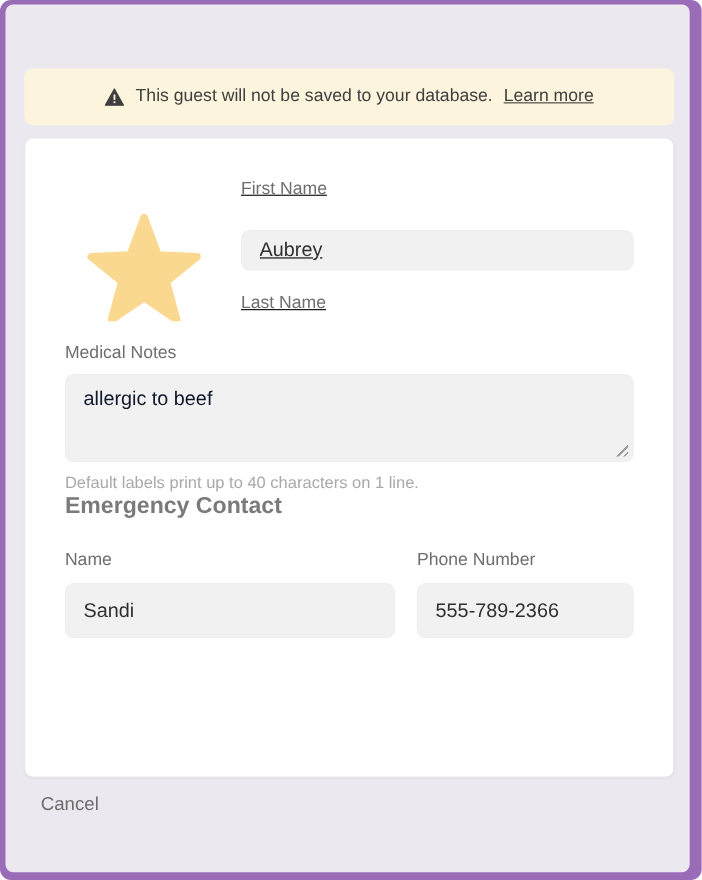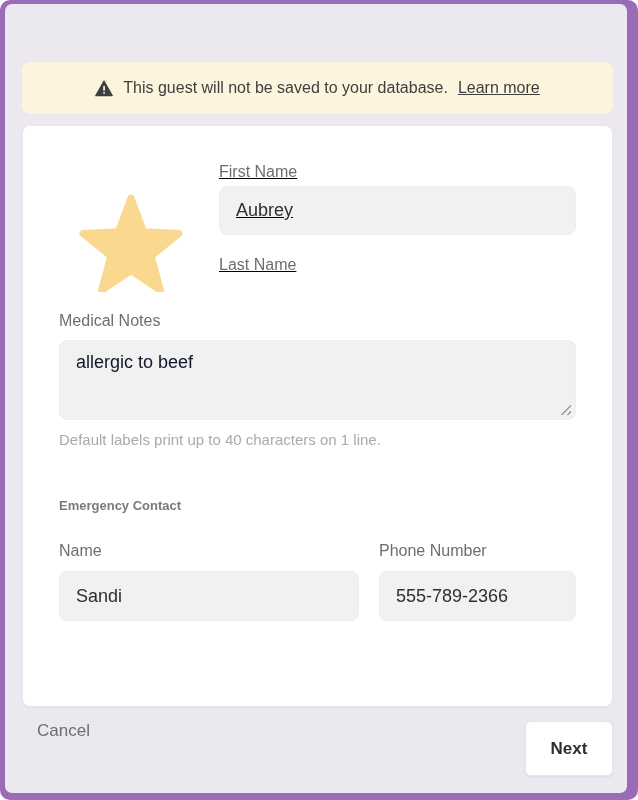--- a/index.html
+++ b/index.html
@@ -20,40 +20,40 @@
   .card { margin-top:11px; background:#ffffff; border:1px solid #e9e7ec;
           border-radius:8px; height:582px; padding:38px 36px 0 36px;
           box-shadow:0 1px 2px rgba(0,0,0,0.04); }
 
   .top-row { display:flex; }
   .star-col { width:160px; flex:none; padding-top:28px; }
   .star-col svg { display:block; margin-left:20px; }
   .fields-col { flex:1;text-decoration:underline; }
 
   .field-label { font-size:16px; color:#6e6e6e; line-height:16px; }
-  .text-input { display:block; width:100%; height:49px; background:#f1f1f2;
+  .text-input { display:block; width:100%; height:37px; background:#f1f1f2;
                 border:1px solid #eeedef; border-radius:8px; font-size:18px;
-                color:#2f2f2f; padding:0 16px; margin-top:6px;
+                color:#2f2f2f; padding:0 16px; margin-top:29px;
                 font-family:"Liberation Sans", sans-serif; outline:none; }
   .gap-field { margin-top:22px; }
 
   .notes-label { margin-top:21px; }
   .notes-wrap { position:relative; margin-top:11px; }
   .notes-area { display:block; width:100%; height:80px; background:#f1f1f2;
                 border:1px solid #eeedef; border-radius:8px; font-size:18px;
                 color:#0f172a; padding:11px 16px; resize:none; outline:none;
                 font-family:"Liberation Sans", sans-serif; }
   .resize-handle { position:absolute; right:5px; bottom:5px; width:11px; height:11px;
                    background:
                      linear-gradient(315deg, transparent 2px, #9b9b9b 2px, #9b9b9b 3.5px, transparent 3.5px, transparent 6px, #9b9b9b 6px, #9b9b9b 7.5px, transparent 7.5px);
                    pointer-events:none; }
 
   .helper { margin-top:11px; font-size:15px; color:#a9a9a9; }
 
-  .ec-heading { margin-top:50px; font-size:13px; font-weight:700; color:#7a7a7a; }
+  .ec-heading { font-size:21px; font-weight:700; color:#7a7a7a; }
   .ec-row { display:flex; gap:20px; margin-top:30px; }
   .ec-name { width:300px; flex:none; }
   .ec-phone { flex:1; }
   .ec-row .text-input { margin-top:12px; height:50px; }
 
   .footer { display:flex; justify-content:space-between; 
             margin-top:14px; padding-left:15px; height:55px; }
   .cancel { font-size:17px; color:#6d6d6d; cursor:pointer; }
   .next-btn { width:88px; height:55px; background:#ffffff; border:1px solid #e7e5ea;
               border-radius:6px; font-size:17px; font-weight:700; color:#2f2f2f;
@@ -110,17 +110,16 @@
         <div class="ec-phone">
           <div class="field-label">Phone Number</div>
           <input class="text-input" type="text" value="555-789-2366" style="">
         </div>
       </div>
 
     </div>
 
     <div class="footer">
       <span class="cancel">Cancel</span>
-      <button class="next-btn">Next</button>
     </div>
 
   </div>
 </div>
 
 </body></html>

